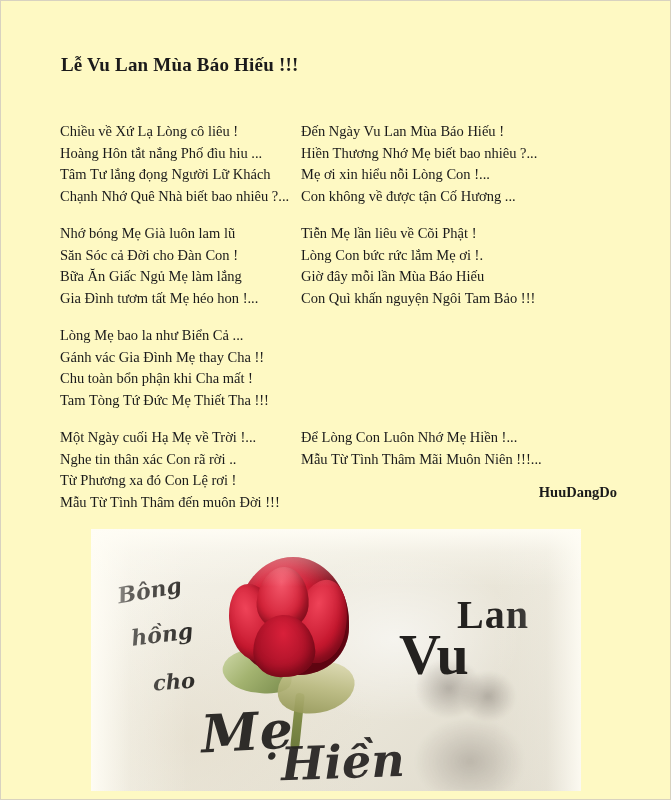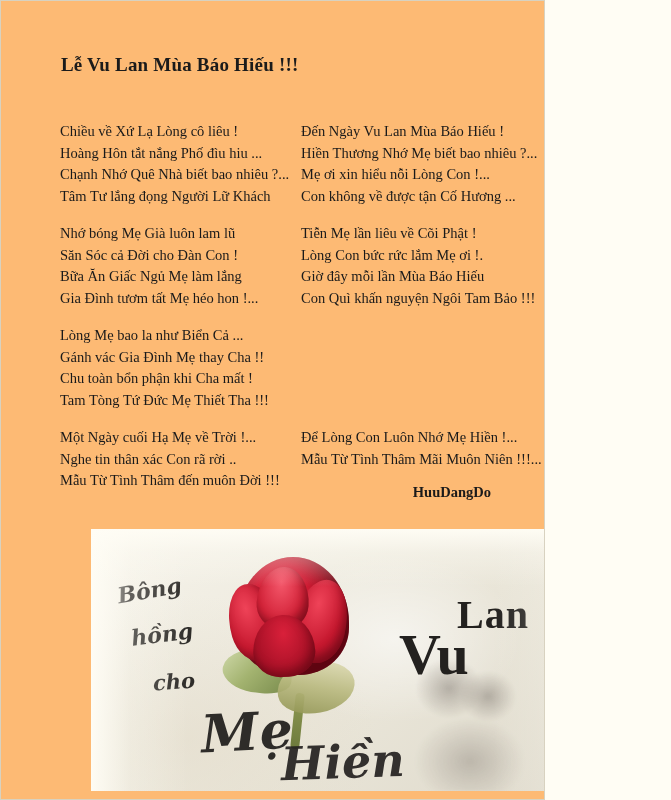--- a/index.html
+++ b/index.html
@@ -8,23 +8,23 @@
   }
   body {
     width: 671px;
     height: 800px;
     background: #fffdf4;
     font-family: "Liberation Serif", serif;
     overflow: hidden;
   }
   .page {
     position: relative;
-    width: 545px;
+    width: 671px;
     height: 800px;
-    background: #fdba74;
+    background: #fef9c3;
     box-sizing: border-box;
     border: 1px solid #d8d2c0;
     overflow: hidden;
     padding-left: 12px;
   }
   .title {
     position: absolute;
     left: 60px;
     top: 53px;
     font-size: 19px;
@@ -206,22 +206,22 @@
 <div class="page">
 
   <div class="title">Lễ Vu Lan Mùa Báo Hiếu !!!</div>
 
   <div class="poem">
 
     <div class="stanza-row">
       <div class="col-left">
         <div class="line">Chiều về Xứ Lạ Lòng cô liêu !</div>
         <div class="line">Hoàng Hôn tắt nắng Phố đìu hiu ...</div>
+        <div class="line">Tâm Tư lắng đọng Người Lữ Khách</div>
         <div class="line">Chạnh Nhớ Quê Nhà biết bao nhiêu ?...</div>
-        <div class="line">Tâm Tư lắng đọng Người Lữ Khách</div>
       </div>
       <div class="col-right">
         <div class="line">Đến Ngày Vu Lan Mùa Báo Hiếu !</div>
         <div class="line">Hiền Thương Nhớ Mẹ biết bao nhiêu ?...</div>
         <div class="line">Mẹ ơi xin hiểu nỗi Lòng Con !...</div>
         <div class="line">Con không về được tận Cố Hương ...</div>
       </div>
     </div>
 
     <div class="stanza-row">
@@ -245,20 +245,21 @@
         <div class="line">Gánh vác Gia Đình Mẹ thay Cha !!</div>
         <div class="line">Chu toàn bổn phận khi Cha mất !</div>
         <div class="line">Tam Tòng Tứ Đức Mẹ Thiết Tha !!!</div>
       </div>
     </div>
 
     <div class="stanza-row">
       <div class="col-left">
         <div class="line">Một Ngày cuối Hạ Mẹ về Trời !...</div>
         <div class="line">Nghe tin thân xác Con rã rời ..</div>
+        <div class="line">Từ Phương xa đó Con Lệ rơi !</div>
         <div class="line">Mẫu Từ Tình Thâm đến muôn Đời !!!</div>
       </div>
       <div class="col-right">
         <div class="line">Để Lòng Con Luôn Nhớ Mẹ Hiền !...</div>
         <div class="line">Mẫu Từ Tình Thâm Mãi Muôn Niên !!!...</div>
       </div>
     </div>
 
   </div>
 

